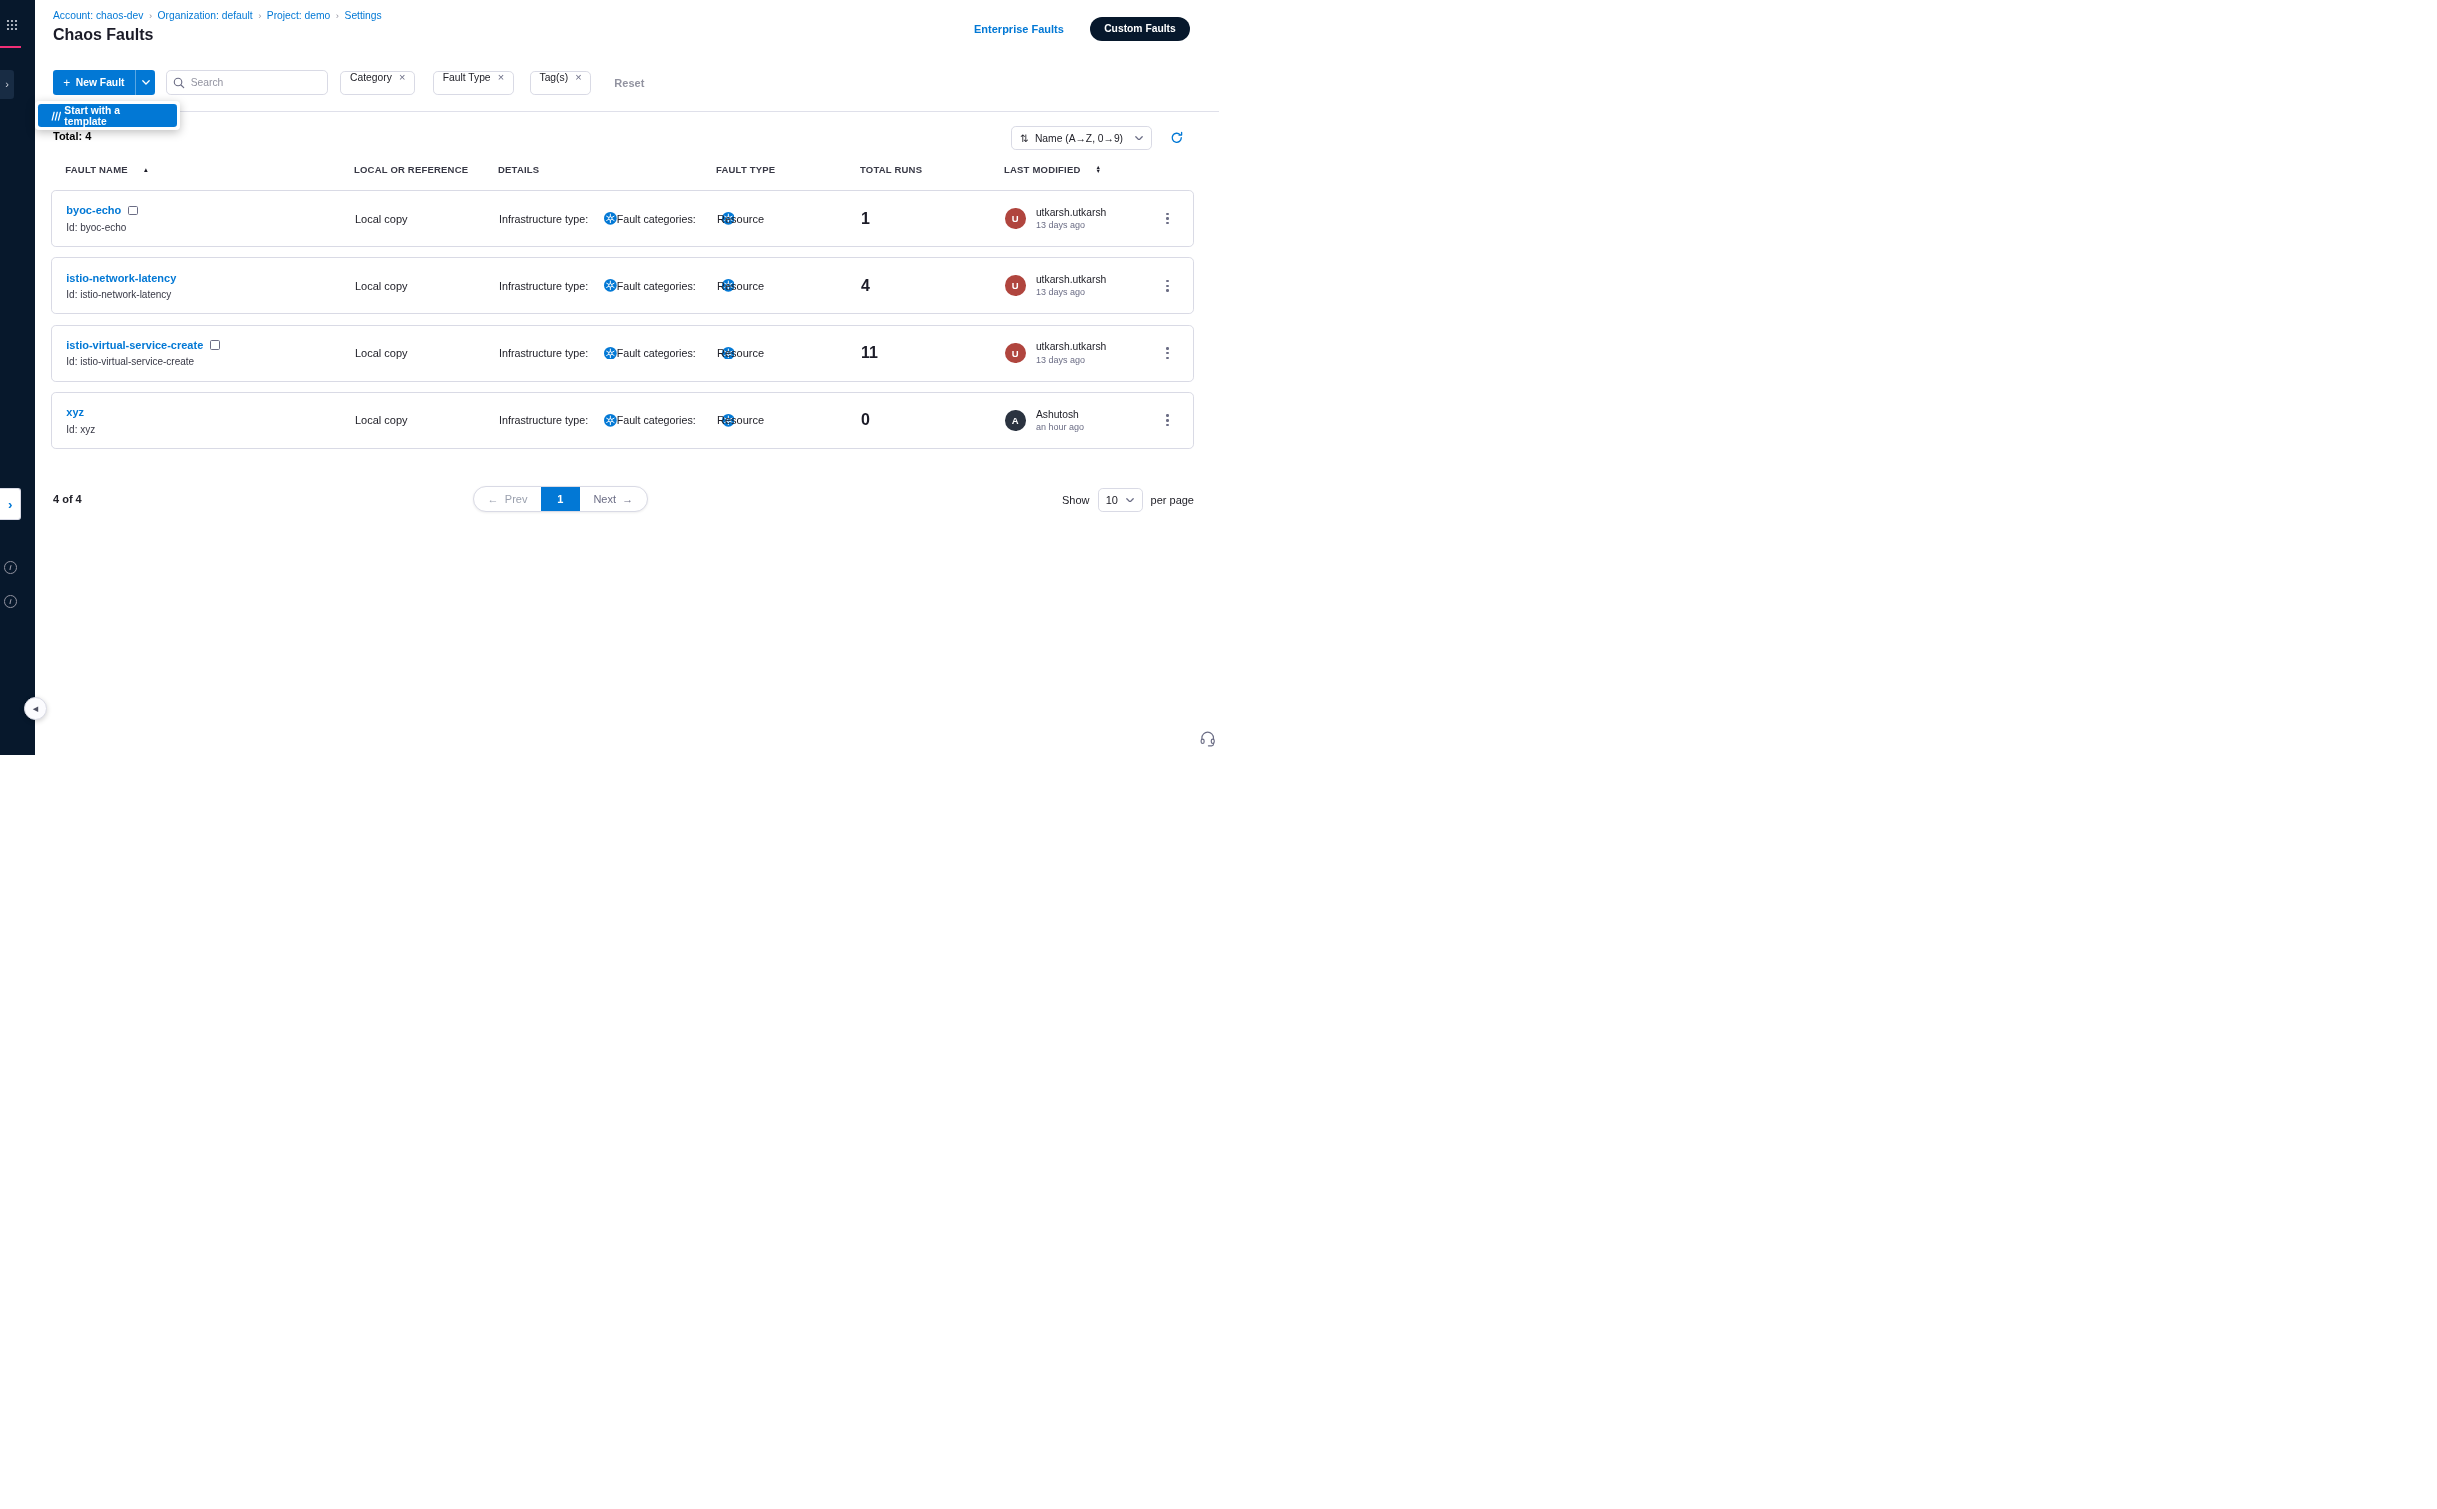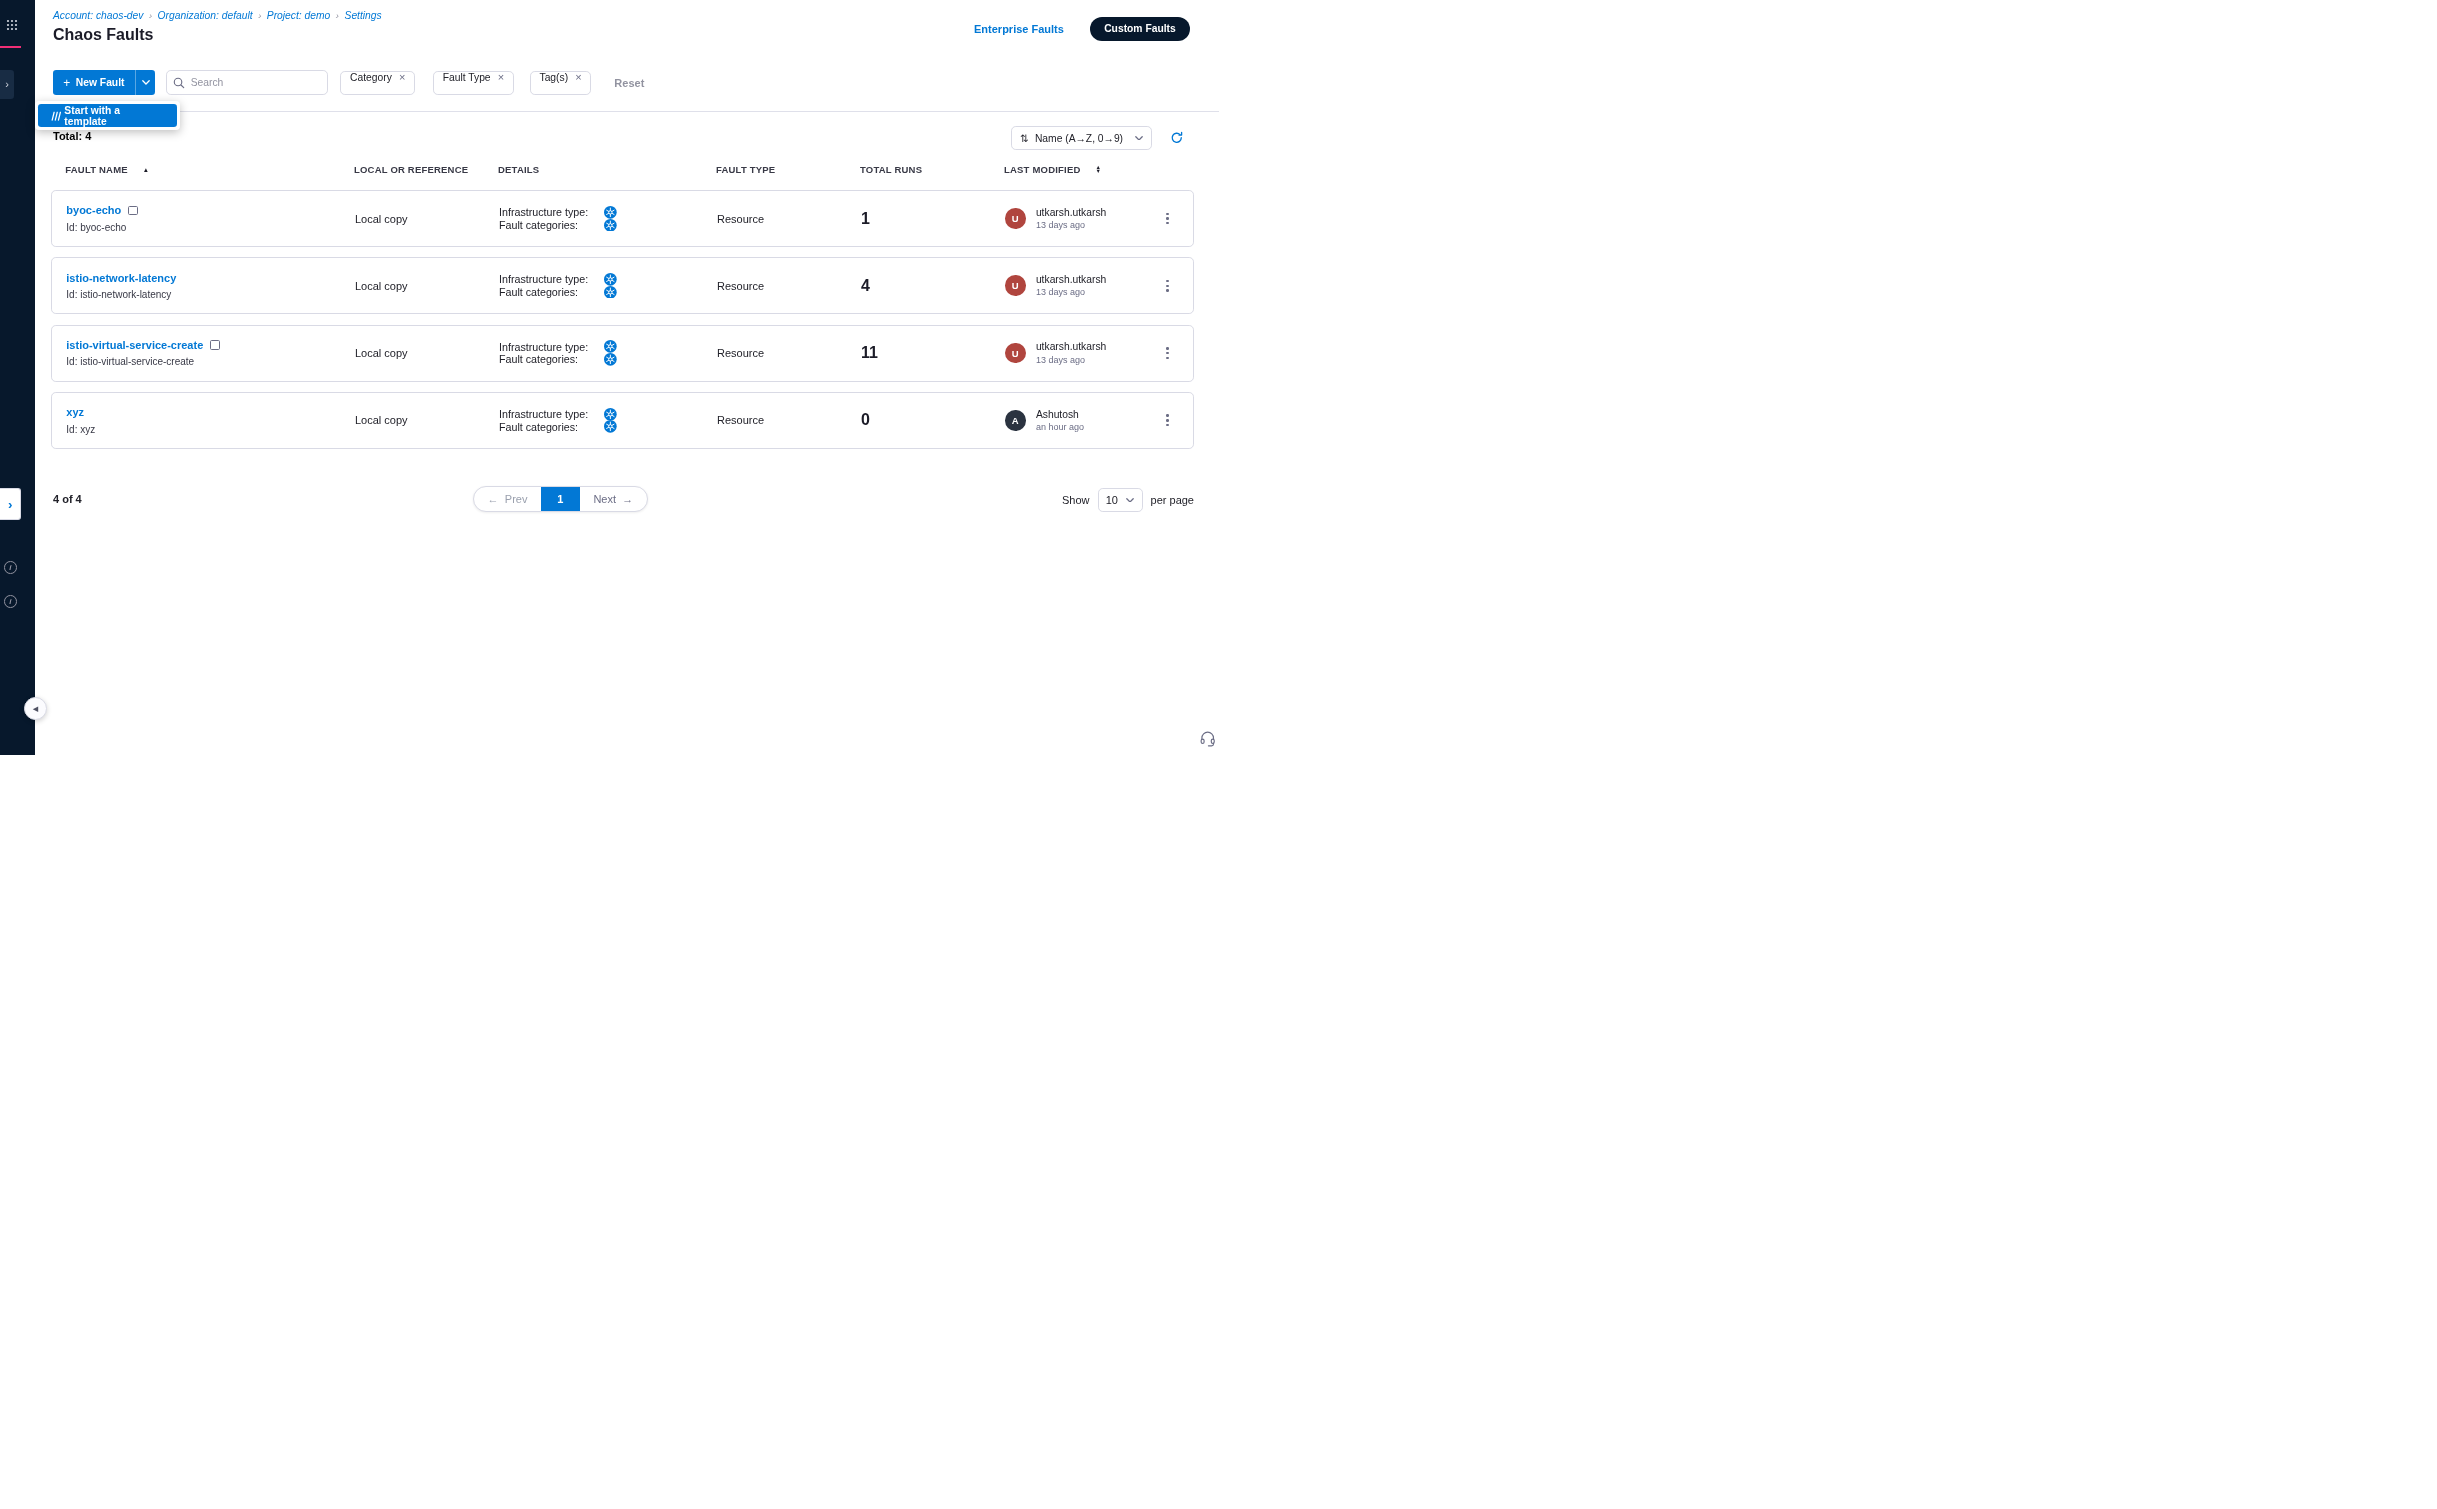--- a/index.html
+++ b/index.html
@@ -27,21 +27,21 @@
 
   .collapse-fab { position:absolute; left:24px; top:697px; width:23px; height:23px; background:#fbfbfe;
     border:0.8px solid #d9dae5; border-radius:50%; z-index:6; color:#4f5162; font-size:7.1px;
     display:flex; align-items:center; justify-content:center; box-shadow:0 1.6px 4.8px rgba(0,0,0,.18); cursor:pointer; }
   .help-fab { position:absolute; right:2.4px; bottom:4.8px; z-index:6; color:#6b6d85; cursor:pointer; }
 
   
   .main { position:absolute; left:35px; top:0; right:0; bottom:0; }
   .topbar { position:absolute; left:0; right:0; top:0; height:112px; border-bottom:0.8px solid #dfe0ea; background:#fff; }
 
-  .breadcrumb { position:absolute; left:18px; top:9.5px; font-size:10.3px; display:flex; align-items:center;font-style:italic; }
+  .breadcrumb { position:absolute; left:18px; top:9.5px; font-size:10.3px; display:flex; align-items:center; }
   .crumb { color:#0278d5; cursor:pointer; }
   .crumb-sep { color:#9293a0; margin:0 5.5px; font-size:9.5px; }
 
   .page-title { position:absolute; left:18px; top:26px; font-size:16px; font-weight:700; color:#1c1c28; }
 
   .header-actions { position:absolute; top:16.6px; right:29px; height:24px; display:flex; align-items:center; gap:26px; }
   .link-btn { color:#0278d5; font-size:11px; font-weight:600; cursor:pointer; }
   .dark-pill { background:#07182c; color:#fff; font-size:10.3px; font-weight:600; height:24px; padding:0 14.3px;
     border-radius:12px; display:flex; align-items:center; border:none; cursor:pointer; font-family:inherit; }
 
@@ -87,21 +87,21 @@
   .updown-tri { display:flex; flex-direction:column; line-height:4.4px; font-size:5.5px; color:#1c1c28; }
 
   .cards { position:absolute; left:16px; top:190px; width:1143px; }
   .card { height:57px; border:0.8px solid #d9dae5; border-radius:4.8px; margin-bottom:10.3px; background:#fff; cursor:pointer; }
   .name-cell { padding-left:14.3px; }
   .name-line { display:flex; align-items:center; gap:7.1px; }
   .fault-name { color:#0278d5; font-size:11px; font-weight:700; cursor:pointer; }
   .sq { width:9.5px; height:9.5px; border:1.2px solid #6b6d85; border-radius:1.6px; display:inline-block; cursor:pointer; }
   .fault-id { font-size:10px; color:#383946; margin-top:5.5px; }
   .local { font-size:11px; }
-  .details { display:flex; flex-direction:column; }
+  .details { display:flex; flex-direction:row; }
   .detail-line { display:flex; align-items:center; }
   .dlabel { width:105px; font-size:10.7px; }
   .k8s { width:12.7px; height:12.7px; display:inline-flex; }
   .ftype { font-size:11px; }
   .runs { font-size:16px; font-weight:700; color:#1c1c28; }
   .modified { display:flex; align-items:center; gap:10.3px; }
   .avatar { width:20.6px; height:20.6px; border-radius:50%; color:#fff; font-size:9.5px; font-weight:700;
     display:flex; align-items:center; justify-content:center; flex:0 0 auto; }
   .who { display:flex; flex-direction:column; gap:2.4px; }
   .user { font-size:10.3px; }

